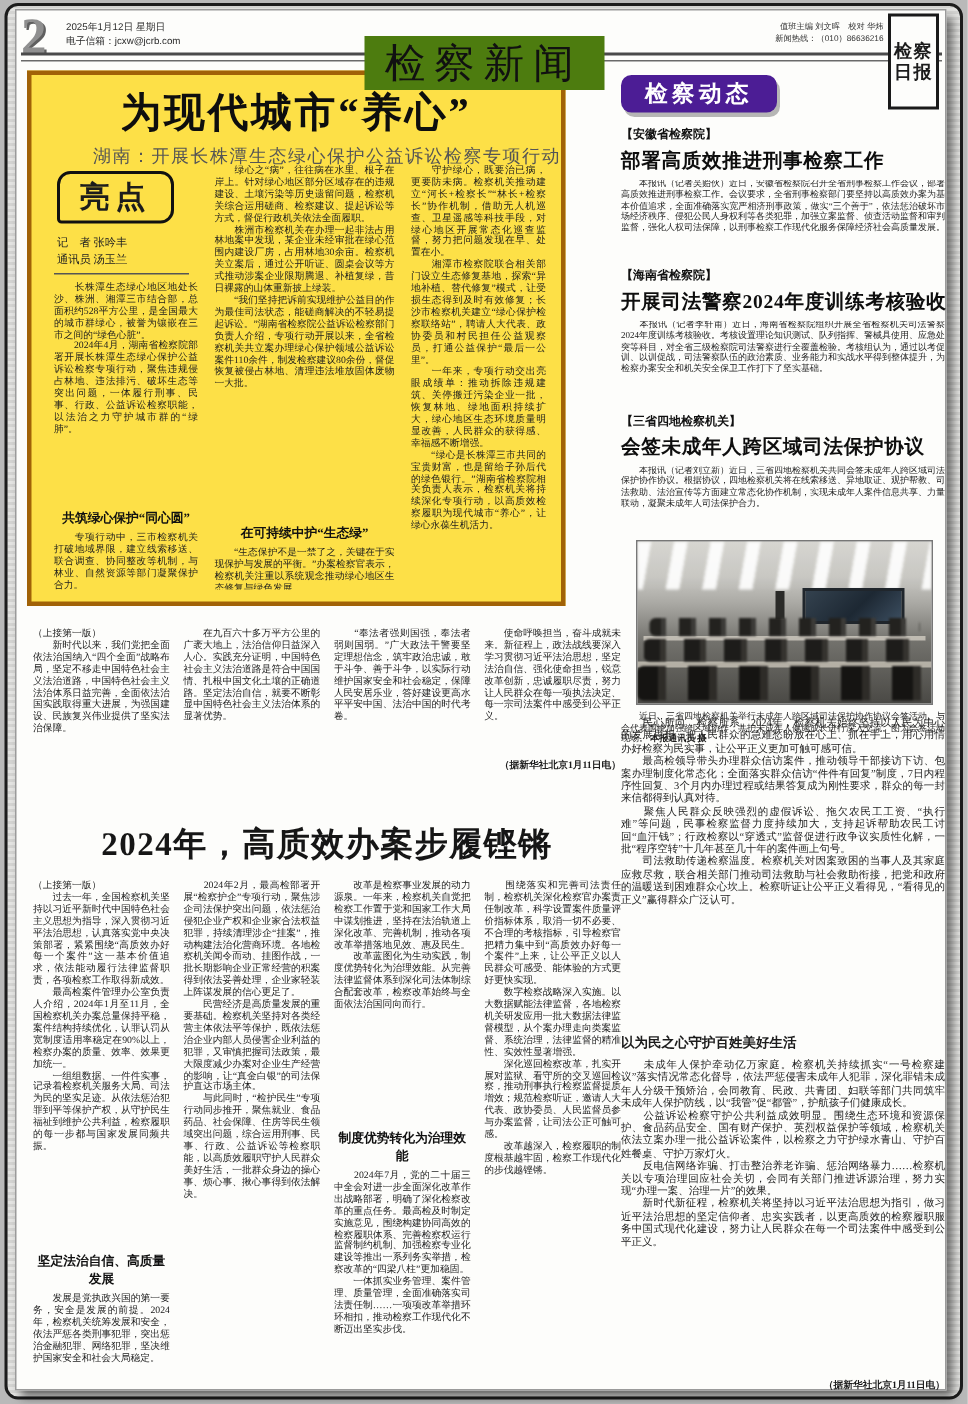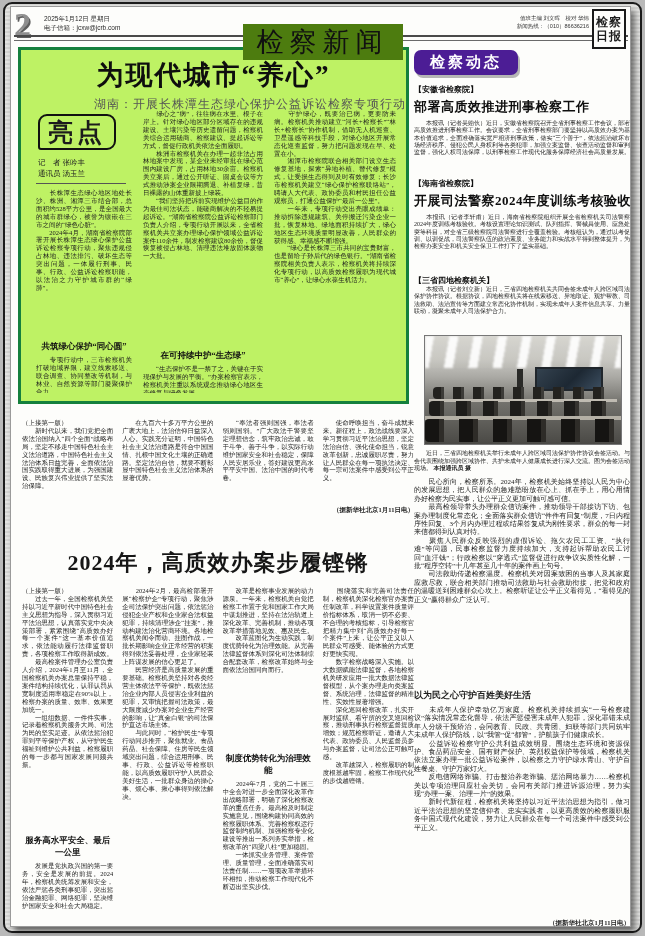--- a/index.html
+++ b/index.html
@@ -17,40 +17,40 @@
   .dateblock{position:absolute;left:44px;top:15px;font-size:6.5px;line-height:8.5px;color:#2a2a2a;
     font-family:"Liberation Sans","DejaVu Sans",sans-serif;}
   .hrule{position:absolute;left:14px;width:614px;top:35px;border-top:2.5px solid #4a4a4a;}
   .hrule2{position:absolute;left:14px;width:614px;top:40px;border-top:1px solid #6a6a6a;}
   .masthead{position:absolute;left:50%;transform:translateX(-50%);top:12px;z-index:2;background:#4d7c0f;
     padding:0 14px;font-size:27px;font-weight:normal;letter-spacing:6px;color:#111;margin-top:12px;}
   .edinfo{position:absolute;right:56px;top:14px;font-size:5.5px;line-height:8px;text-align:right;color:#333;
     font-family:"Liberation Sans","DejaVu Sans",sans-serif;}
   .logo{position:absolute;right:19px;top:9px;width:28px;height:28px;border:2px solid #1a1a1a;
     font-size:12px;font-weight:bold;line-height:14px;text-align:center;letter-spacing:1px;
-    word-break:break-all;padding:4px 1px;background:#fdfdfb;}
+    word-break:break-all;padding:16px 1px;background:#fdfdfb;}
 
   
   .t{text-align:justify;white-space:pre-line;overflow:hidden;}
   .b65{font-size:6.5px;line-height:7.9px;}
   .b60{font-size:6px;line-height:7.3px;}
   .cross{font-weight:bold;text-align:center;font-size:8.5px;padding:4px 0 3px;color:#111;flex:0 0 auto;}
   .endnote{text-align:right;font-size:6.5px;font-weight:bold;padding-top:2px;flex:0 0 auto;}
 
   
-  .redbox{position:absolute;left:18px;top:47px;width:391px;height:357px;border:3px solid #15803d;
-    box-sizing:border-box;background:#bef264;}
+  .redbox{position:absolute;left:18px;top:47px;width:359px;height:357px;border:3px solid #a16207;
+    box-sizing:border-box;background:#fde047;}
   .f-head{margin-top:7px;text-align:center;font-size:27px;font-weight:bold;letter-spacing:2px;color:#0e0e0e;}
   .f-sub{margin-top:3px;text-align:right;font-size:12px;letter-spacing:1px;color:#555;}
   .f-cols{position:absolute;left:15px;right:10px;top:60px;bottom:8px;display:flex;gap:11px;}
   .f-c1{width:96px;display:flex;flex-direction:column;}
   .f-c2{width:120px;display:flex;flex-direction:column;}
   .f-c3{flex:1;display:flex;flex-direction:column;}
   .badge{width:74px;height:32px;border:2.5px solid #111;border-radius:9px 9px 9px 3px;margin:4px 0 7px 2px;
-    display:flex;align-items:center;justify-content:center;font-size:25px;font-weight:bold;letter-spacing:4px;}
+    display:flex;align-items:center;justify-content:center;font-size:20px;font-weight:bold;letter-spacing:4px;}
   .byline{font-size:7.5px;line-height:11px;color:#222;padding-left:2px;}
   .bydiv{border-top:1px solid #555;width:90px;margin:4px 0 5px 0;}
   .f-c1-top{height:148px;flex:0 0 auto;}
   .f-c2-top{height:236px;flex:0 0 auto;}
   .grow{flex:1 1 auto;}
 
   
   .dcol{position:absolute;left:414px;top:50px;width:216px;}
   .dbadge{width:104px;height:25px;background:#4c1d95;color:#fff;border-radius:7px;
     display:flex;align-items:center;justify-content:center;font-size:15px;font-weight:bold;letter-spacing:3px;
@@ -156,20 +156,21 @@
         <div class="dhead">部署高质效推进刑事检察工作</div>
         <div class="t b60 dbody1">　　本报讯（记者吴贻伙）近日，安徽省检察院召开全省刑事检察工作会议，部署高质效推进刑事检察工作。会议要求，全省刑事检察部门要坚持以高质效办案为基本价值追求，全面准确落实宽严相济刑事政策，做实“三个善于”，依法惩治破坏市场经济秩序、侵犯公民人身权利等各类犯罪，加强立案监督、侦查活动监督和审判监督，强化人权司法保障，以刑事检察工作现代化服务保障经济社会高质量发展。</div>
       </div>
       <div class="ditem">
         <div class="dtag">【海南省检察院】</div>
         <div class="dhead">开展司法警察2024年度训练考核验收</div>
         <div class="t b60 dbody2">　　本报讯（记者李轩甫）近日，海南省检察院组织开展全省检察机关司法警察2024年度训练考核验收。考核设置理论知识测试、队列指挥、警械具使用、应急处突等科目，对全省三级检察院司法警察进行全覆盖检验。考核组认为，通过以考促训、以训促战，司法警察队伍的政治素质、业务能力和实战水平得到整体提升，为检察办案安全和机关安全保卫工作打下了坚实基础。</div>
       </div>
       <div class="ditem">
         <div class="dtag">【三省四地检察机关】</div>
+        <div class="dhead">会签未成年人跨区域司法保护协议</div>
         <div class="t b60 dbody3">　　本报讯（记者刘立新）近日，三省四地检察机关共同会签未成年人跨区域司法保护协作协议。根据协议，四地检察机关将在线索移送、异地取证、观护帮教、司法救助、法治宣传等方面建立常态化协作机制，实现未成年人案件信息共享、力量联动，凝聚未成年人司法保护合力。</div>
       </div>
       <div class="photo">
         <div class="lights"></div>
         <div class="screen"></div>
         <div class="podium"></div>
         <div class="desk1"></div>
         <div class="desk2"></div>
         <div class="prow row1"></div>
         <div class="prow row2"></div>
@@ -198,21 +199,21 @@
     </div>
 
     <div class="art3">
       <div class="a3head">2024年，高质效办案步履铿锵</div>
       <div class="a3cols">
         <div>
           <div class="t b65 a3c1-top">（上接第一版）
 　　过去一年，全国检察机关坚持以习近平新时代中国特色社会主义思想为指导，深入贯彻习近平法治思想，认真落实党中央决策部署，紧紧围绕“高质效办好每一个案件”这一基本价值追求，依法能动履行法律监督职责，各项检察工作取得新成效。
 　　最高检案件管理办公室负责人介绍，2024年1月至11月，全国检察机关办案总量保持平稳，案件结构持续优化，认罪认罚从宽制度适用率稳定在90%以上，检察办案的质量、效率、效果更加统一。
 　　一组组数据、一件件实事，记录着检察机关服务大局、司法为民的坚实足迹。从依法惩治犯罪到平等保护产权，从守护民生福祉到维护公共利益，检察履职的每一步都与国家发展同频共振。</div>
-          <div class="cross">服务高水平安全、最后一公里</div>
+          <div class="cross">坚定法治自信、高质量发展</div>
           <div class="t b65 grow">　　发展是党执政兴国的第一要务，安全是发展的前提。2024年，检察机关统筹发展和安全，依法严惩各类刑事犯罪，突出惩治金融犯罪、网络犯罪，坚决维护国家安全和社会大局稳定。</div>
         </div>
         <div>
             <div class="t b65 grow">　　2024年2月，最高检部署开展“检察护企”专项行动，聚焦涉企司法保护突出问题，依法惩治侵犯企业产权和企业家合法权益犯罪，持续清理涉企“挂案”，推动构建法治化营商环境。各地检察机关闻令而动、挂图作战，一批长期影响企业正常经营的积案得到依法妥善处理，企业家轻装上阵谋发展的信心更足了。
 　　民营经济是高质量发展的重要基础。检察机关坚持对各类经营主体依法平等保护，既依法惩治企业内部人员侵害企业利益的犯罪，又审慎把握司法政策，最大限度减少办案对企业生产经营的影响，让“真金白银”的司法保护直达市场主体。
 　　与此同时，“检护民生”专项行动同步推开，聚焦就业、食品药品、社会保障、住房等民生领域突出问题，综合运用刑事、民事、行政、公益诉讼等检察职能，以高质效履职守护人民群众美好生活，一批群众身边的操心事、烦心事、揪心事得到依法解决。</div>
           </div>
         <div>
           <div class="t b65 a3c3-top">　　改革是检察事业发展的动力源泉。一年来，检察机关自觉把检察工作置于党和国家工作大局中谋划推进，坚持在法治轨道上深化改革、完善机制，推动各项改革举措落地见效、惠及民生。
 　　改革蓝图化为生动实践，制度优势转化为治理效能。从完善法律监督体系到深化司法体制综合配套改革，检察改革始终与全面依法治国同向而行。</div>

